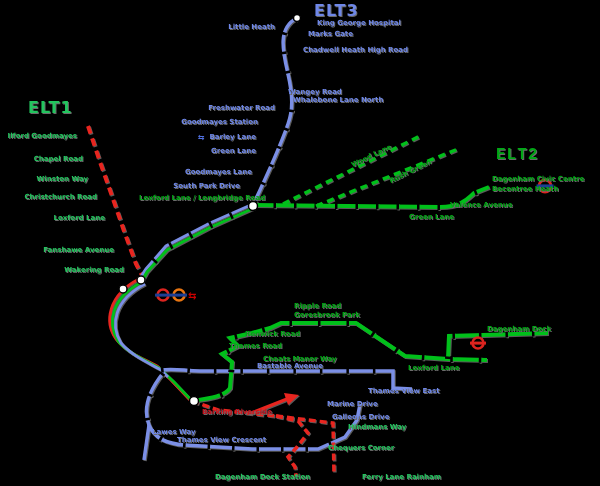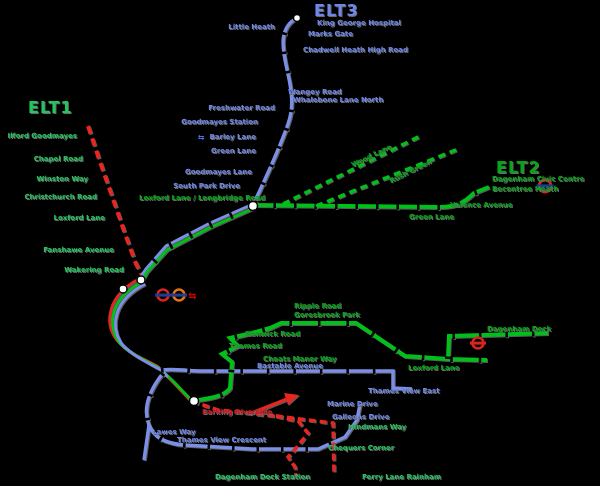--- a/index.html
+++ b/index.html
@@ -88,21 +88,21 @@
     <g>
       <circle cx="478" cy="343" r="5.5" fill="none" stroke="#dc241f" stroke-width="2.6"></circle>
       <rect x="470" y="341.6" width="16" height="3" fill="#dc241f"></rect>
     </g>
     <text x="198" y="140" font-size="8" font-weight="bold" fill="#4f6fdd">⇆</text>
   </svg>
 
   <div id="labels">
       <div class="lbl c-red t" style="left: 28px; top: 108px;">ELT1</div>
       <div class="lbl c-blue t" style="left: 314px; top: 11px;">ELT3</div>
-      <div class="lbl c-green t" style="left: 496px; top: 168px;">ELT2</div>
+      <div class="lbl c-green t" style="left: 496px; top: 155px; font-family: Liberation Mono, monospace;">ELT2</div>
       <div class="lbl c-red r" style="left: 77px; top: 136px;">Ilford Goodmayes</div>
       <div class="lbl c-red r" style="left: 83px; top: 159px;">Chapel Road</div>
       <div class="lbl c-red r" style="left: 88px; top: 179px;">Winston Way</div>
       <div class="lbl c-red r" style="left: 97px; top: 197px;">Christchurch Road</div>
       <div class="lbl c-red r" style="left: 105px; top: 218px;">Loxford Lane</div>
       <div class="lbl c-red r" style="left: 114px; top: 250px;">Fanshawe Avenue</div>
       <div class="lbl c-red r" style="left: 124px; top: 270px;">Wakering Road</div>
       <div class="lbl c-blue r" style="left: 275px; top: 27px;">Little Heath</div>
       <div class="lbl c-blue" style="left: 317px; top: 23px;">King George Hospital</div>
       <div class="lbl c-blue" style="left: 308px; top: 34px;">Marks Gate</div>

